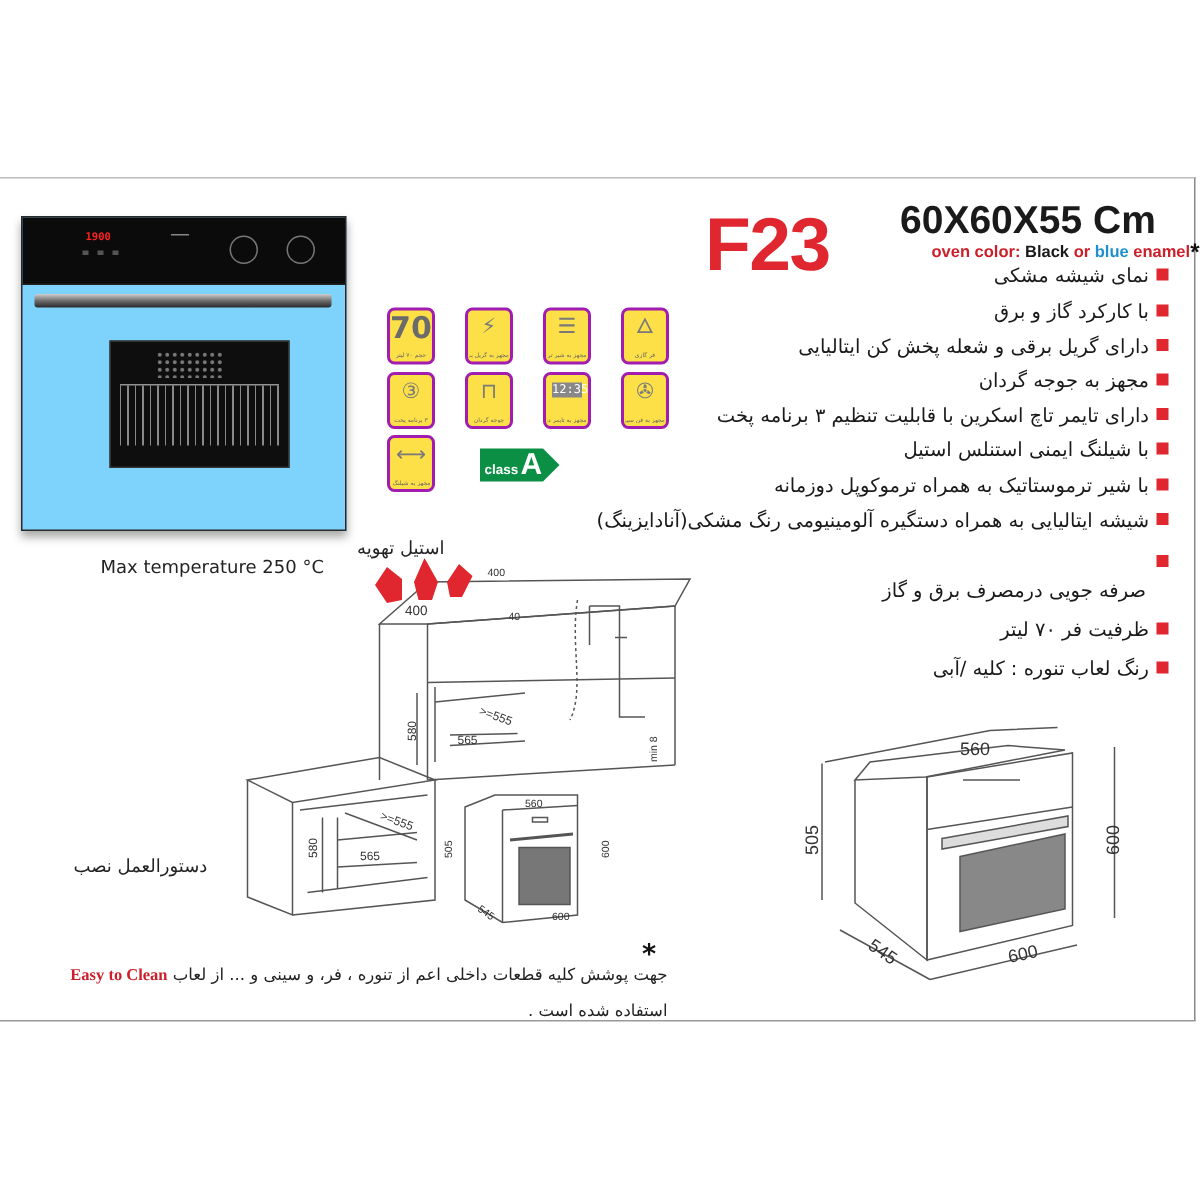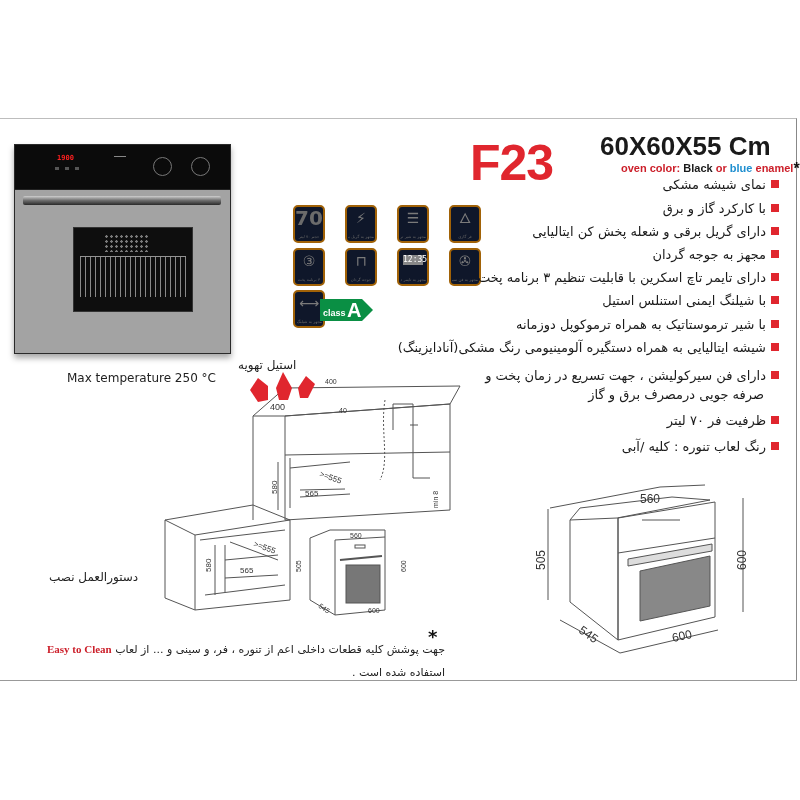--- a/index.html
+++ b/index.html
@@ -1,33 +1,33 @@
 <!DOCTYPE html>
 <html><head>
   <meta charset="utf-8">
   <style>
     html, body { margin:0; padding:0; background:#ffffff; }
     body { width:800px; height:800px; position:relative; overflow:hidden; font-family:"DejaVu Sans", sans-serif; color:#222; }
     .frame { position:absolute; left:0; top:118px; width:797px; height:563px; border-top:1px solid #bdbdbd; border-right:1px solid #888; border-bottom:1px solid #999; box-sizing:border-box; }
 
     
-    .oven-photo { position:absolute; left:14px; top:144px; width:215px; height:208px; background:#a3a3a3; border:1px solid #2a2a2a; box-shadow: 0 4px 6px rgba(0,0,0,0.35); }
+    .oven-photo { position:absolute; left:14px; top:144px; width:215px; height:208px; background:#7dd3fc; border:1px solid #2a2a2a; box-shadow: 0 4px 6px rgba(0,0,0,0.35); }
     .oven-panel { position:absolute; left:0; top:0; width:100%; height:44px; background:#0b0b0b; border-bottom:1px solid #222; }
     .oven-display { position:absolute; left:42px; top:9px; width:17px; height:8px; color:#ff2020; font-family:"DejaVu Sans Mono", monospace; font-size:7px; font-weight:bold; line-height:8px; }
     .oven-logo { position:absolute; left:99px; top:5px; width:12px; height:6px; border-bottom:1px solid #888; }
     .oven-btn { position:absolute; top:22px; width:4px; height:3px; background:#555; }
     .knob { position:absolute; top:12px; width:17px; height:17px; border-radius:50%; border:1px solid #777; }
     .oven-handle { position:absolute; left:8px; top:51px; width:198px; height:9px; background:linear-gradient(#cfcfcf,#6d6d6d 50%,#2a2a2a); border-radius:2px; }
     .oven-window { position:absolute; left:58px; top:82px; width:118px; height:83px; border:1px solid #333; background:#0e0e0e; overflow:hidden; }
     .rack { position:absolute; left:6px; top:28px; width:106px; height:40px; background:repeating-linear-gradient(90deg,#bdbdbd 0 1px, transparent 1px 5px); opacity:0.7; border-top:1px solid #ccc; }
     .rack2 { position:absolute; left:30px; top:6px; width:44px; height:18px; background:radial-gradient(circle,#aaa 1px, transparent 1.5px) 0 0/5px 5px; opacity:0.7; }
     .max-temp { position:absolute; left:67px; top:371px; font-size:12px; color:#222; }
 
     
-    .icon-tile { position:absolute; width:32px; height:38px; border:2px solid #a16207; border-radius:5px; background:#0f172a; box-sizing:border-box;margin-left:35px; }
+    .icon-tile { position:absolute; width:32px; height:38px; border:2px solid #a21caf; border-radius:5px; background:#fde047; box-sizing:border-box; }
     .icon-tile .glyph { position:absolute; left:0; right:0; top:2px; text-align:center; color:#7a7a7a; font-size:14px; line-height:18px; }
     .icon-tile .lbl { position:absolute; left:1px; right:1px; bottom:2px; text-align:center; font-size:4px; color:#666; line-height:5px; direction:rtl; white-space:nowrap; overflow:hidden; }
     .icon-tile .big { font-size:20px; font-weight:bold; color:#6b6b6b; }
     .class-badge { position:absolute; left:320px; top:299px; width:52px; height:22px; }
     .class-badge .body { position:absolute; left:0; top:0; width:42px; height:22px; background:#0a8f44; }
     .class-badge .tip { position:absolute; left:42px; top:0; width:0; height:0; border-top:11px solid transparent; border-bottom:11px solid transparent; border-left:11px solid #0a8f44; }
     .class-badge .txt { position:absolute; left:3px; top:9px; color:#fff; font-size:9px; font-family:"Liberation Sans", sans-serif; font-weight:bold; }
     .class-badge .A { position:absolute; left:27px; top:0; color:#fff; font-size:20px; font-family:"Liberation Sans", sans-serif; font-weight:bold; line-height:22px; }
 
     
@@ -129,21 +129,21 @@
 
 <div class="features">
   <div class="feat" style="top:4px"><span class="bullet"></span><span>نمای شیشه مشکی</span></div>
   <div class="feat" style="top:28px"><span class="bullet"></span><span>با کارکرد گاز و برق</span></div>
   <div class="feat" style="top:51px"><span class="bullet"></span><span>دارای گریل برقی و شعله پخش کن ایتالیایی</span></div>
   <div class="feat" style="top:74px"><span class="bullet"></span><span>مجهز به جوجه گردان</span></div>
   <div class="feat" style="top:97px"><span class="bullet"></span><span>دارای تایمر تاچ اسکرین با قابلیت تنظیم ۳  برنامه پخت</span></div>
   <div class="feat" style="top:120px"><span class="bullet"></span><span>با شیلنگ ایمنی استنلس استیل</span></div>
   <div class="feat" style="top:144px"><span class="bullet"></span><span>با شیر ترموستاتیک به همراه ترموکوپل دوزمانه</span></div>
   <div class="feat" style="top:167px"><span class="bullet"></span><span>شیشه ایتالیایی به همراه دستگیره آلومینیومی رنگ مشکی(آنادایزینگ)</span></div>
-  <div class="feat" style="top:195px"><span class="bullet"></span><span>دارای فن سیرکولیشن ، جهت تسریع در زمان پخت و</span></div>
+  <div class="feat" style="top:195px"><span class="bullet"></span></div>
   <div class="feat" style="top:214px;right:15px"><span>صرفه جویی درمصرف برق و گاز</span></div>
   <div class="feat" style="top:240px"><span class="bullet"></span><span>ظرفیت فر ۷۰ لیتر</span></div>
   <div class="feat" style="top:266px"><span class="bullet"></span><span>رنگ لعاب تنوره :  کلیه /آبی</span></div>
 </div>
 
 <svg class="diag" width="800" height="800">
   <g stroke="#555" stroke-width="1" fill="none">
 
     <path d="M253 416 L285 388 L460 386 L450 404 L285 416 Z"></path>
     <path d="M253 416 L253 520 M285 416 L285 520 M450 404 L450 510"></path>

